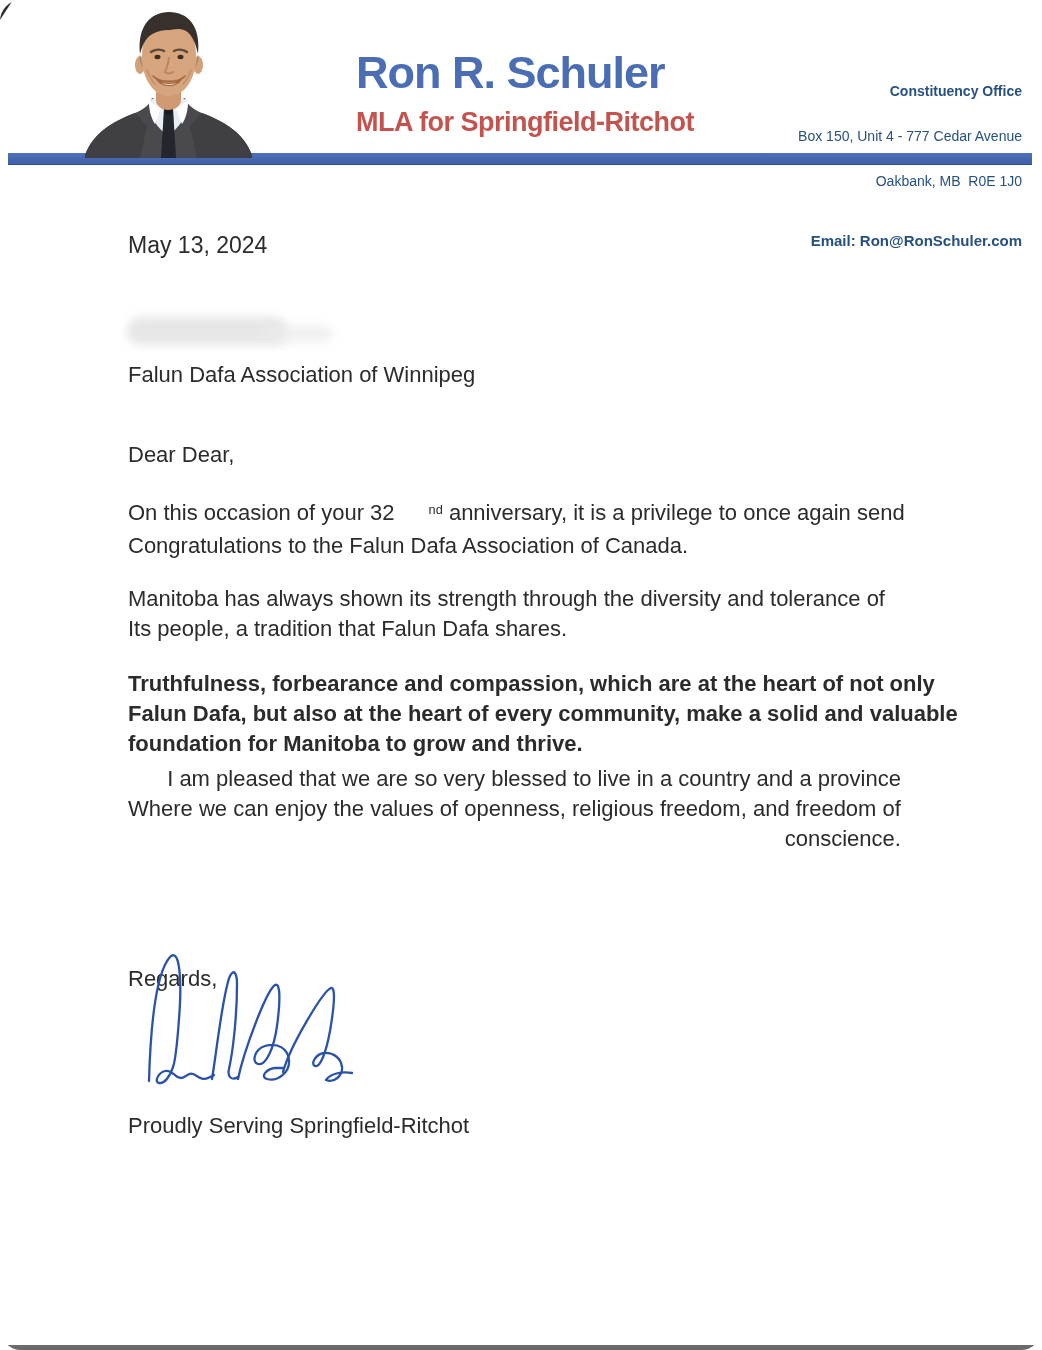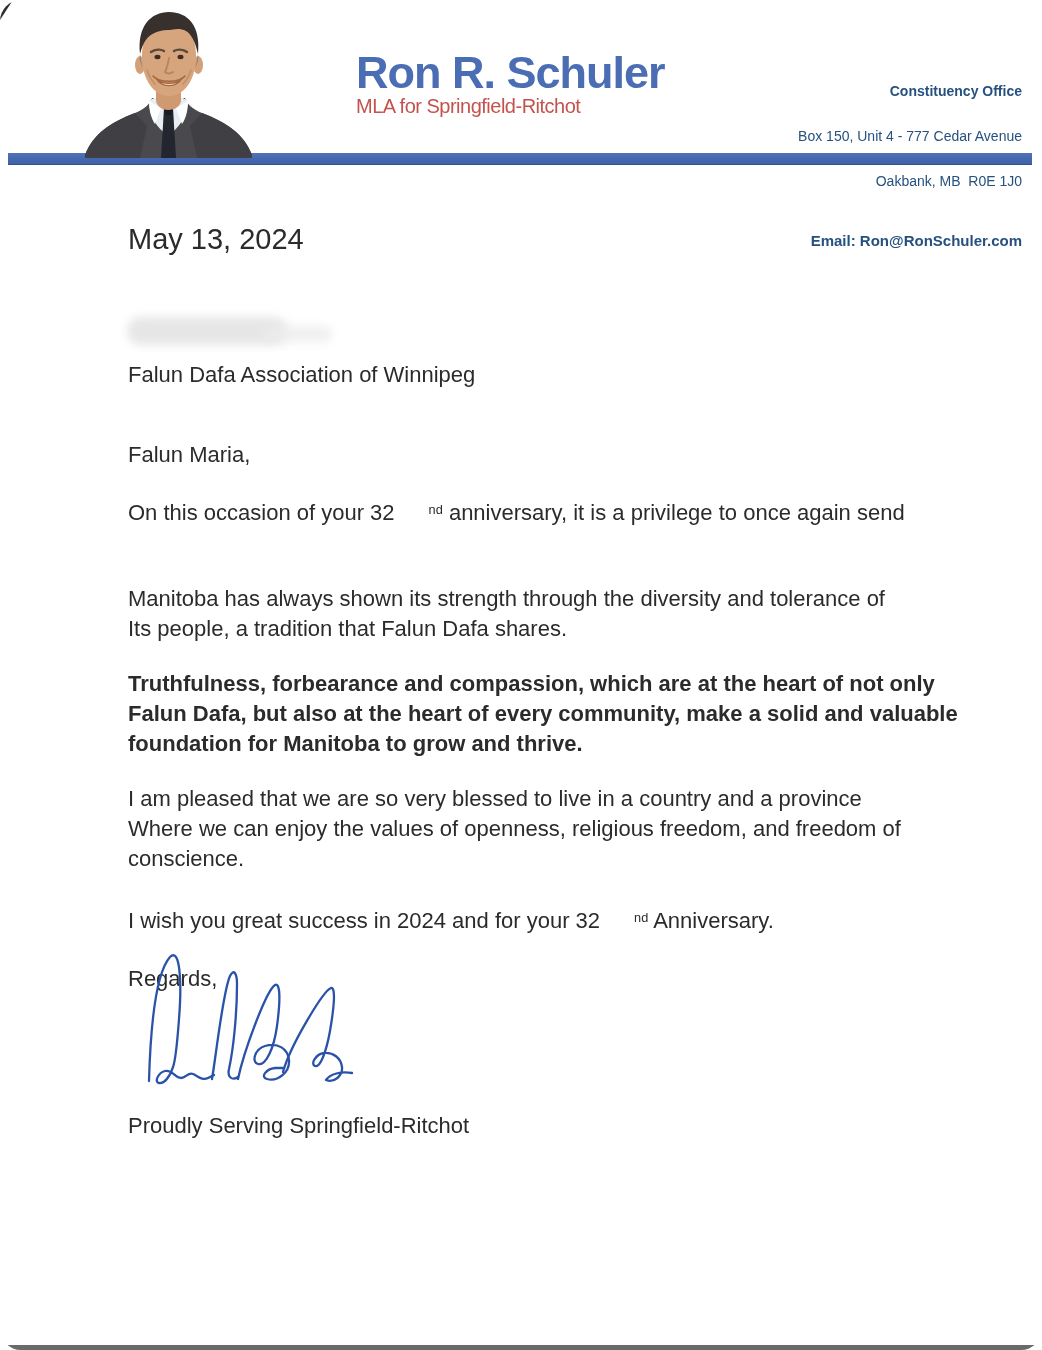--- a/index.html
+++ b/index.html
@@ -21,22 +21,22 @@
     border-radius:21px;
   }
   
   .photo{position:absolute;left:85px;top:8px;width:167px;height:150px;z-index:3;}
   .brand-name{
     position:absolute;left:356px;top:50px;
     font-size:45px;font-weight:bold;line-height:1;
     letter-spacing:-1px;color:var(--name-blue);white-space:pre;
   }
   .brand-role{
-    position:absolute;left:356px;top:96px;
-    font-size:20px;font-weight:normal;line-height:1;
+    position:absolute;left:356px;top:109px;
+    font-size:27px;font-weight:bold;line-height:1;
     letter-spacing:-0.5px;color:var(--role-red);white-space:pre;
   }
   .office{
     position:absolute;right:20px;top:54px;
     text-align:right;color:var(--office-navy);
     font-size:14px;line-height:15px;white-space:pre;
   }
   .office .bold{font-weight:bold;}
   .office .email{margin-top:14px;font-size:15px;font-weight:bold;}
   .divider-bar{
@@ -59,27 +59,27 @@
   }
   .redaction2{
     position:absolute;left:262px;top:326px;width:70px;height:16px;
     background:#ececec;border-radius:9px;filter:blur(5px);opacity:.8;
   }
   
   .tline{
     position:absolute;left:128px;
     font-size:22px;line-height:30px;white-space:pre;
   }
-  .date{top:224px;font-size:29px;}
+  .date{top:230px;font-size:23px;}
   .recipient{top:360px;}
   .salutation{top:440px;}
   .p1{top:498px;}
   .p2{top:584px;}
   .p3{top:669px;font-weight:bold;}
-  .p4{top:784px;}
+  .p4{top:764px;text-align:right;}
   .p5{top:906px;}
   .closing{top:964px;}
   .signer{top:1081px;}
   .tagline{top:1111px;}
   sup{font-size:0.58em;vertical-align:baseline;position:relative;top:-0.45em;margin-left:34px;}
   .signature{position:absolute;left:120px;top:936px;width:240px;height:160px;z-index:4;}
 </style>
 </head>
 <body>
 
@@ -137,34 +137,33 @@
   </div>
 
   <div class="divider-bar"></div>
 
   <div class="tline date">May 13, 2024</div>
 
   <div class="redaction"></div>
   <div class="redaction2"></div>
 
   <div class="tline recipient">Falun Dafa Association of Winnipeg</div>
-  <div class="tline salutation">Falun Maria,</div>
+  <div class="tline salutation">Dear Dear,</div>
 
-  <div class="tline p1"><span>On this occasion of your 32</span><sup>nd</sup><span> anniversary, it is a privilege to once again send</span><br></div>
+  <div class="tline p1"><span>On this occasion of your 32</span><sup>nd</sup><span> anniversary, it is a privilege to once again send</span><br><span>Congratulations to the Falun Dafa Association of Canada.</span></div>
 
   <div class="tline p2">Manitoba has always shown its strength through the diversity and tolerance of
 Its people, a tradition that Falun Dafa shares.</div>
   <div class="tline p3">Truthfulness, forbearance and compassion, which are at the heart of not only
 Falun Dafa, but also at the heart of every community, make a solid and valuable
 foundation for Manitoba to grow and thrive.</div>
   <div class="tline p4">I am pleased that we are so very blessed to live in a country and a province
 Where we can enjoy the values of openness, religious freedom, and freedom of
 conscience.</div>
 
-  <div class="tline p5"><span>I wish you great success in 2024 and for your 32</span><sup>nd</sup><span> Anniversary.</span></div>
 
   <div class="tline closing">Regards,</div>
 
   <svg class="signature" viewBox="0 0 240 160" aria-hidden="true">
     <g fill="none" stroke="#2a52a8" stroke-width="2.3" stroke-linecap="round" stroke-linejoin="round">
       <path d="M29,145 C30,110 33,40 50,21 C60,11 62,45 59,83 C57,110 55,126 53,131 C50,141 44,148 39,147 C34,146 38,137 45,135 C52,133 55,142 61,142 C66,142 68,136 73,138 C78,140 82,145 88,142 L94,139"></path>
       <path d="M92,143 C96,120 103,55 110,40 C114,32 117,38 117,48 C117,80 113,115 109,133 C107,141 112,145 118,141"></path>
       <path d="M118,143 C124,115 146,55 155,49 C161,46 160,68 157,90 C154,112 146,130 138,128 C131,126 135,113 145,110 C158,106 168,113 169,124 C170,136 158,146 147,143 C140,141 146,133 155,132 L163,132"></path>
       <path d="M163,136 C170,110 203,55 211,52 C216,51 214,72 210,95 C206,117 200,132 195,130 C190,128 196,118 204,117 C213,116 221,122 222,131 C223,140 214,147 206,144 C210,138 221,135 232,137"></path>
     </g>

